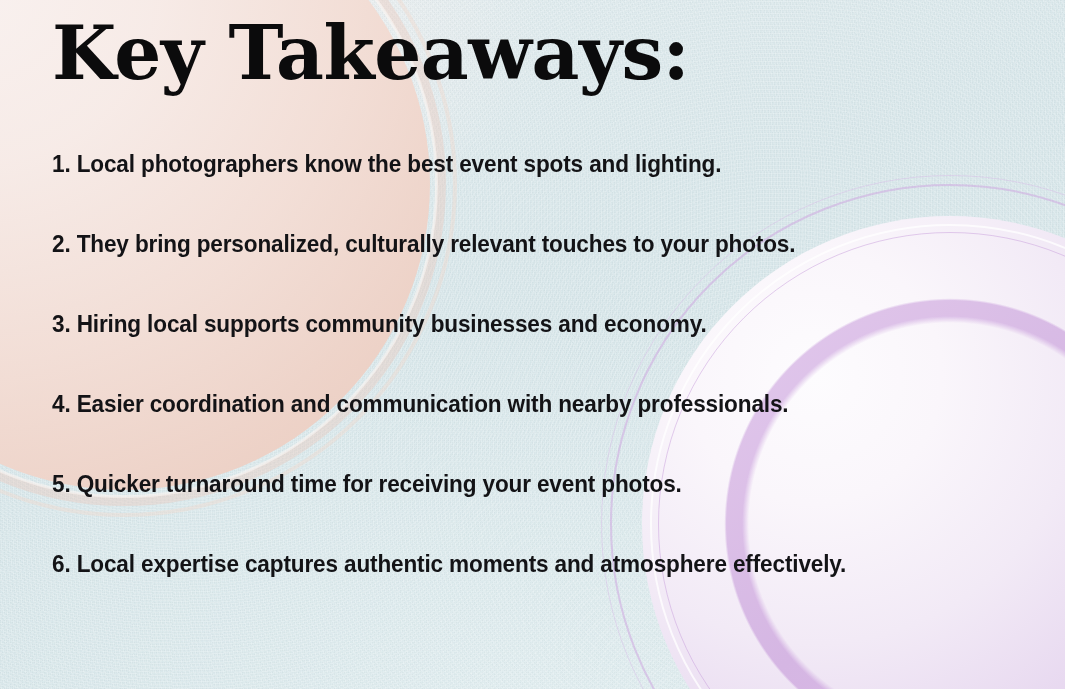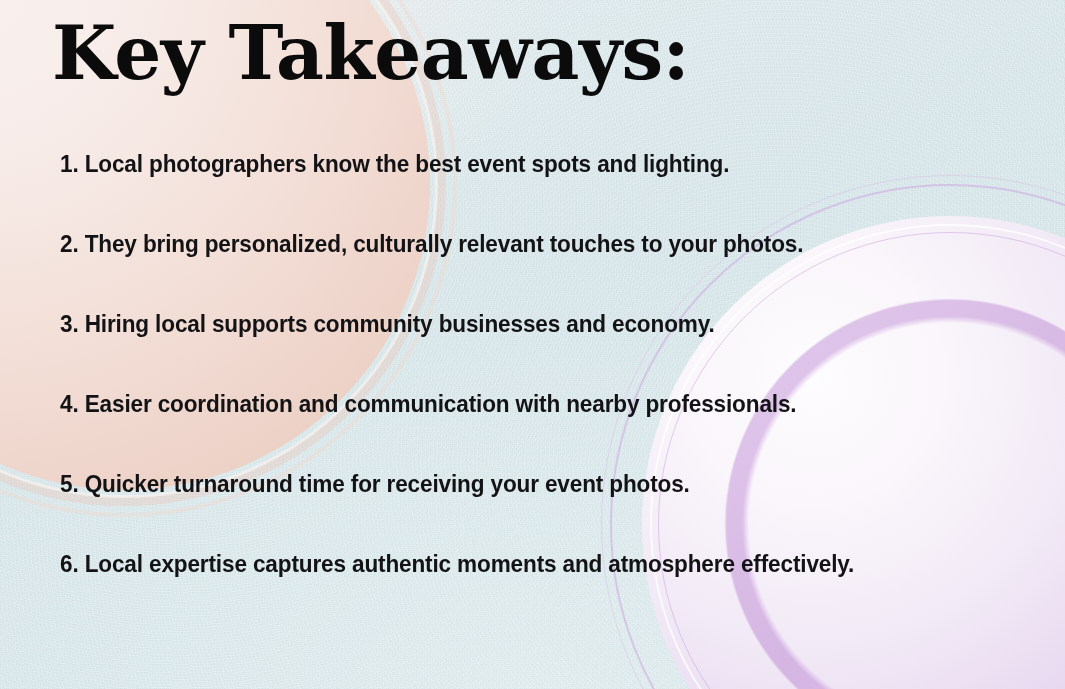--- a/index.html
+++ b/index.html
@@ -208,21 +208,21 @@
     font-family: "DejaVu Serif", "Liberation Serif", serif;
     font-weight: 700;
     font-size: 74px;
     line-height: 1.02;
     letter-spacing: -0.5px;
     color: #0b0b0c;
     white-space: nowrap;
   }
   .list {
     position: absolute;
-    left: 60px;
+    left: 52px;
     top: 152px;
     width: 940px;
   }
   .list-item {
     font-family: "Liberation Sans Narrow", "Liberation Sans", sans-serif;
     font-weight: 700;
     font-size: 24px;
     line-height: 1;
     letter-spacing: -0.15px;
     color: #131316;

